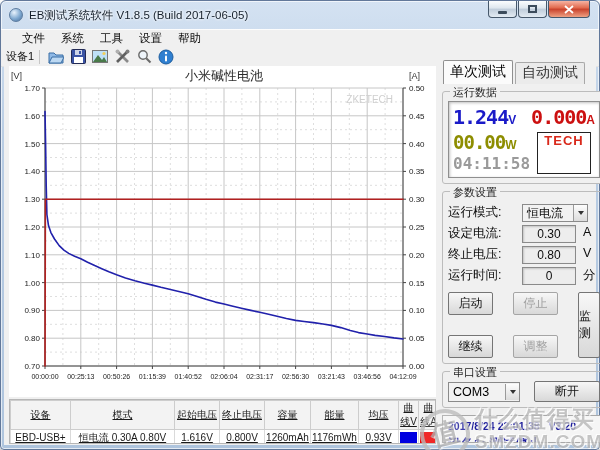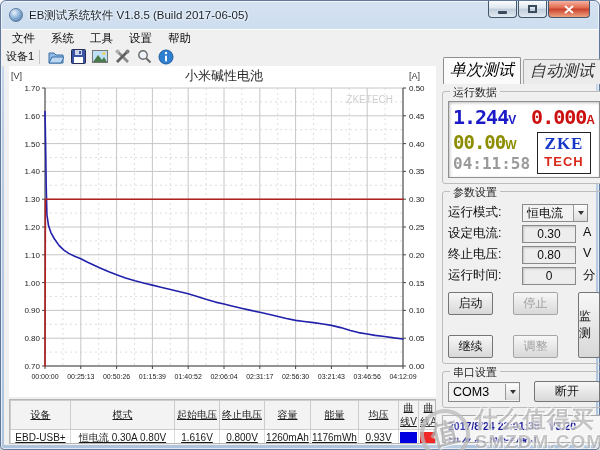--- a/index.html
+++ b/index.html
@@ -20,42 +20,42 @@
   .win-btn { width:29px; height:17px; border:1px solid #46586b; border-top:none;
     border-radius:0 0 4px 4px; margin-left:1px; display:flex; align-items:center; justify-content:center;
     background:linear-gradient(#fbfdfe,#dde6ee 45%,#bfccda 50%,#e3ebf3); }
   .win-btn.close { width:42px;
     background:linear-gradient(#f6b3a2,#e0664a 45%,#c8402a 50%,#efa183); }
   .glyph-min { width:9px; height:3px; background:#3c4c5c; margin-top:7px; border-radius:1px; }
   .glyph-max { width:9px; height:8px; border:2px solid #3c4c5c; }
 
   
   .menubar { height:18px; background:#f0f0f0; border-top:1px solid #fdfdfd;
-    display:flex; align-items:center; padding-left:3px; font-size:11.5px; color:#101010;font-family:Liberation Mono, monospace; }
+    display:flex; align-items:center; padding-left:13px; font-size:11.5px; color:#101010;font-family:Liberation Mono, monospace; }
   .menu-item { padding:1px 8px; }
   .toolbar { height:20px; background:#f0f0f0; display:flex; align-items:center;
     padding-left:5px; border-bottom:1px solid #e3e3e3; font-size:11px; color:#101010; }
   .tb-sep { width:1px; height:14px; background:#c6c6c6; margin:0 5px; }
   .tb-icon { width:20px; height:17px; margin:0 1px; display:flex; align-items:center; justify-content:center; }
 
   
   .client { position:absolute; top:64px; left:3px; right:3px; bottom:4px; background:#f0f0f0; display:flex; }
   .left-col { width:434px; display:flex; flex-direction:column; padding:1px 2px 1px 5px; }
   .chart-panel { background:#fff; height:331px; position:relative; }
   .summary { margin-top:2px; flex:1; background:#fff; border:1px solid #b6b6b6; overflow:hidden; }
   table { border-collapse:collapse; width:100%; table-layout:fixed; font-size:10px; color:#1a1a1a;text-decoration:underline; }
   th { background:#f3f3f3; border:1px solid #cdcdcd; font-weight:normal; height:16px; padding:0; }
   td { border:1px solid #dadada; text-align:center; height:16px; padding:0 1px; white-space:nowrap; overflow:hidden; }
   .swatch { width:100%; height:12px; }
 
   
   .right-col { flex:1; padding:0 4px 2px 4px; display:flex; flex-direction:column; font-size:11px; }
   .tabstrip { display:flex; align-items:flex-end; height:19px; padding-left:1px; }
   .tab { padding:2px 6px 3px; border:1px solid #8f8f8f; border-bottom:none;
-    border-radius:2px 2px 0 0; background:#fbfbfb; font-size:16px;font-style:italic; }
+    border-radius:2px 2px 0 0; background:#fbfbfb; font-size:14px; }
   .tab.inactive { background:#ebebeb; border-color:#a8a8a8; padding:1px 6px 2px; margin-left:2px; color:#333; }
 
   .groupbox { border:1px solid #bcbcbc; border-radius:3px; position:relative;
     margin-top:7px; padding:9px 5px 5px; }
   .legend { position:absolute; top:-7px; left:7px; background:#f0f0f0; padding:0 3px; font-size:11px; color:#1c1c1c; }
 
   
   .display { background:#fff; border:1px solid #8f8f8f; box-shadow:inset 1px 1px 3px rgba(0,0,0,.25);
     padding:3px 4px 2px; display:grid; grid-template-columns:1fr 58px; grid-template-rows:26px 23px 21px; }
   .seg { font-family:"DejaVu Sans Mono",monospace; font-weight:bold; letter-spacing:-1px; }
@@ -375,21 +375,20 @@
               <span class="seg volt">1.244</span><span class="unit-v">V</span>
             </span>
             <span>
               <span class="seg amp">0.000</span><span class="unit-a">A</span>
             </span>
           </div>
           <div>
             <span class="seg pow">00.00</span><span class="unit-w">W</span>
           </div>
           <div class="logo-box">
-            <div class="logo-zke">ZKE</div>
             <div class="logo-tech">TECH</div>
           </div>
           <div>
             <span class="seg tim">04:11:58</span>
           </div>
         </div>
       </div>
 
       <div class="groupbox">
         <span class="legend">参数设置</span>

